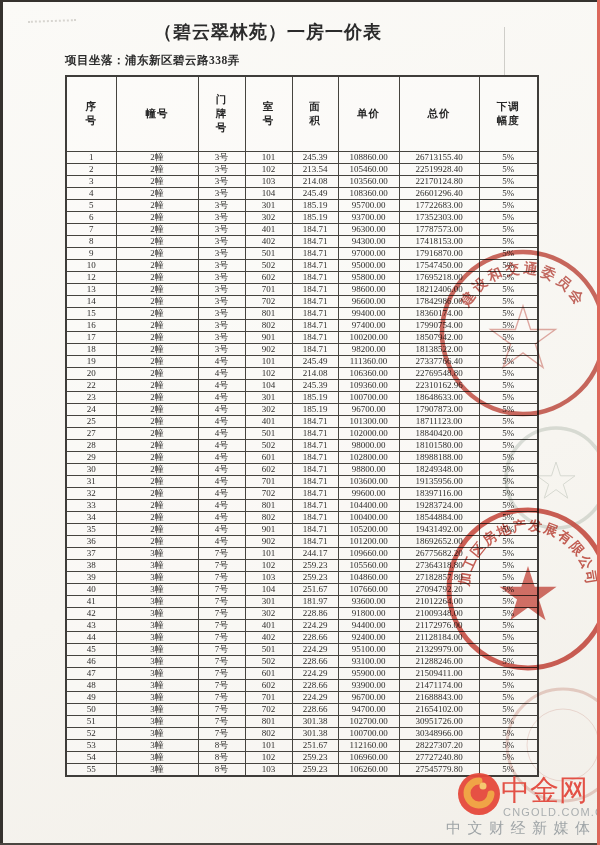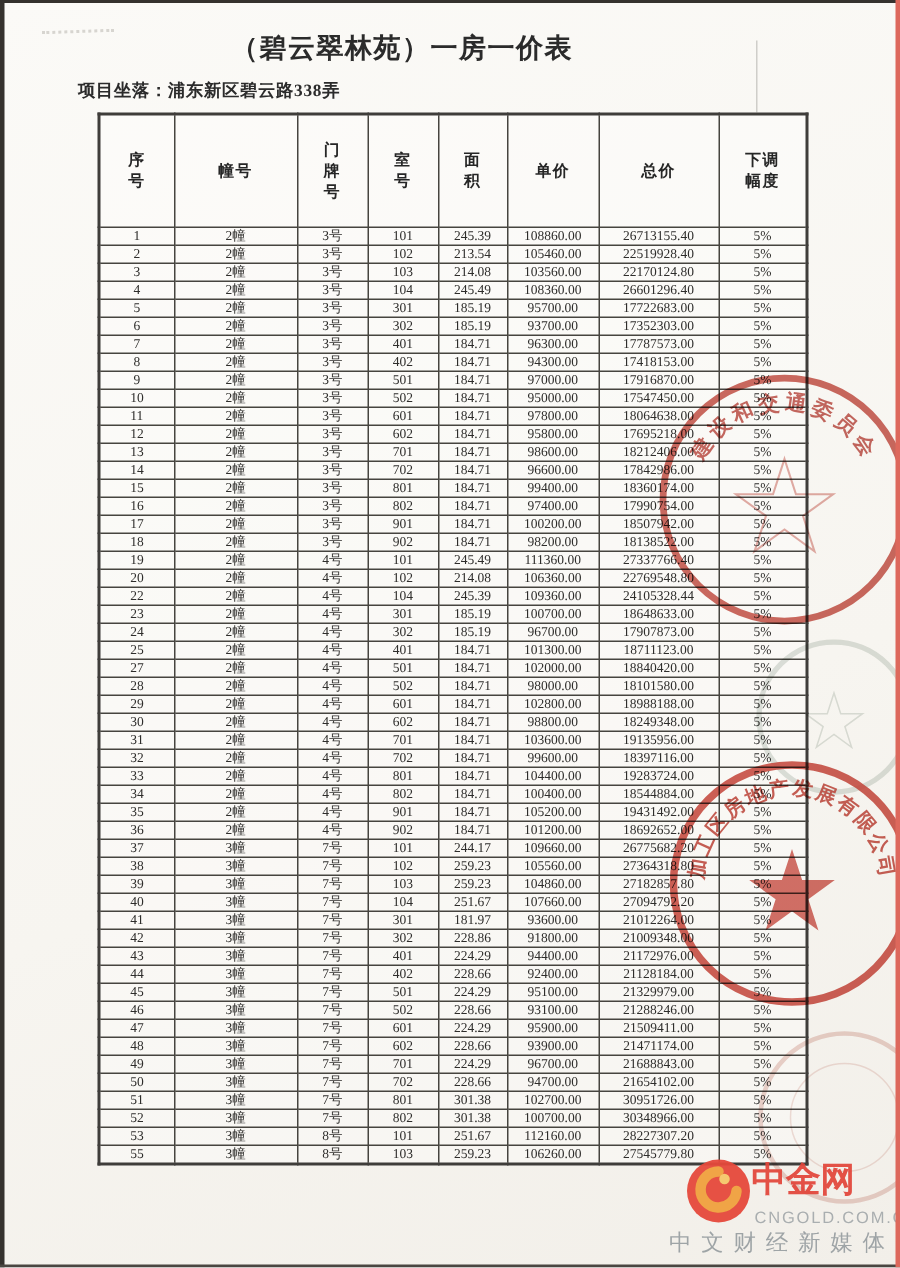--- a/index.html
+++ b/index.html
@@ -17,21 +17,21 @@
   .smudge{position:absolute;left:28px;top:20px;width:48px;height:7px;z-index:1;
     border-top:2px dotted #c9c6c0;opacity:.7;transform:rotate(-2deg);}
   .stray-line{position:absolute;left:504px;top:27px;width:1px;height:48px;
     background:#b9b7b2;opacity:.65;z-index:1;}
 
   .doc-title{
     position:absolute;top:20px;left:0;width:536px;text-align:center;
     font-size:18px;font-weight:bold;color:#2b2b2b;letter-spacing:1px;z-index:2;
   }
   .location-line{
-    position:absolute;top:53px;left:52px;font-size:11.5px;font-weight:bold;
+    position:absolute;top:53px;left:65px;font-size:11.5px;font-weight:bold;
     color:#2b2b2b;z-index:2;letter-spacing:.5px;
   }
 
   table.price-table{
     position:absolute;left:65px;top:75px;width:472px;z-index:2;
     border-collapse:collapse;table-layout:fixed;
     border:2px solid #3f3d3a;background:rgba(255,255,255,.35);
   }
   .price-table th{
     border:1px solid #46443f;height:17px;padding:16px;
@@ -40,21 +40,21 @@
   }
   .price-table td{
     border:1px solid #46443f;height:11px;padding:0;line-height:11px;
     font-size:9px;color:#2e2d2b;text-align:center;white-space:nowrap;
     overflow:hidden;
   }
   .stamps{position:absolute;left:0;top:0;z-index:5;pointer-events:none;
     mix-blend-mode:multiply;}
   .watermark-layer{position:absolute;left:0;top:0;width:600px;height:845px;
     z-index:6;pointer-events:none;}
-  .wm-brand{position:absolute;left:501px;top:771px;font-size:23px;font-weight:bold;
+  .wm-brand{position:absolute;left:501px;top:771px;font-size:29px;font-weight:normal;
     color:#e2453a;font-family:"Liberation Sans",sans-serif;opacity:.93;letter-spacing:0px;}
   .wm-domain{position:absolute;left:503px;top:806px;font-size:11px;color:#a6abad;
     font-family:"Liberation Sans",sans-serif;letter-spacing:1.2px;opacity:.95;}
   .wm-tagline{position:absolute;left:446px;top:819px;font-size:15px;color:#9aa0a3;
     font-family:"Liberation Sans",sans-serif;letter-spacing:6.5px;opacity:.95;white-space:nowrap;}
   .wm-logo{position:absolute;left:457px;top:772px;opacity:.95;}
 </style>
 </head>
 <body>
 
@@ -189,30 +189,20 @@
         <td>10</td>
         <td>2幢</td>
         <td>3号</td>
         <td>502</td>
         <td>184.71</td>
         <td>95000.00</td>
         <td>17547450.00</td>
         <td>5%</td>
       </tr>
       <tr>
-        <td>11</td>
-        <td>2幢</td>
-        <td>3号</td>
-        <td>601</td>
-        <td>184.71</td>
-        <td>97800.00</td>
-        <td>18064638.00</td>
-        <td>5%</td>
-      </tr>
-      <tr>
         <td>12</td>
         <td>2幢</td>
         <td>3号</td>
         <td>602</td>
         <td>184.71</td>
         <td>95800.00</td>
         <td>17695218.00</td>
         <td>5%</td>
       </tr>
       <tr>
@@ -295,21 +285,21 @@
         <td>22769548.80</td>
         <td>5%</td>
       </tr>
       <tr>
         <td>22</td>
         <td>2幢</td>
         <td>4号</td>
         <td>104</td>
         <td>245.39</td>
         <td>109360.00</td>
-        <td>24105328.44</td>
+        <td>22310162.96</td>
         <td>5%</td>
       </tr>
       <tr>
         <td>23</td>
         <td>2幢</td>
         <td>4号</td>
         <td>301</td>
         <td>185.19</td>
         <td>100700.00</td>
         <td>18648633.00</td>
@@ -596,20 +586,30 @@
         <td>5%</td>
       </tr>
       <tr>
         <td>53</td>
         <td>3幢</td>
         <td>8号</td>
         <td>101</td>
         <td>251.67</td>
         <td>112160.00</td>
         <td>28227307.20</td>
+        <td>5%</td>
+      </tr>
+      <tr>
+        <td>54</td>
+        <td>3幢</td>
+        <td>8号</td>
+        <td>102</td>
+        <td>259.23</td>
+        <td>106960.00</td>
+        <td>27727240.80</td>
         <td>5%</td>
       </tr>
       <tr>
         <td>55</td>
         <td>3幢</td>
         <td>8号</td>
         <td>103</td>
         <td>259.23</td>
         <td>106260.00</td>
         <td>27545779.80</td>

